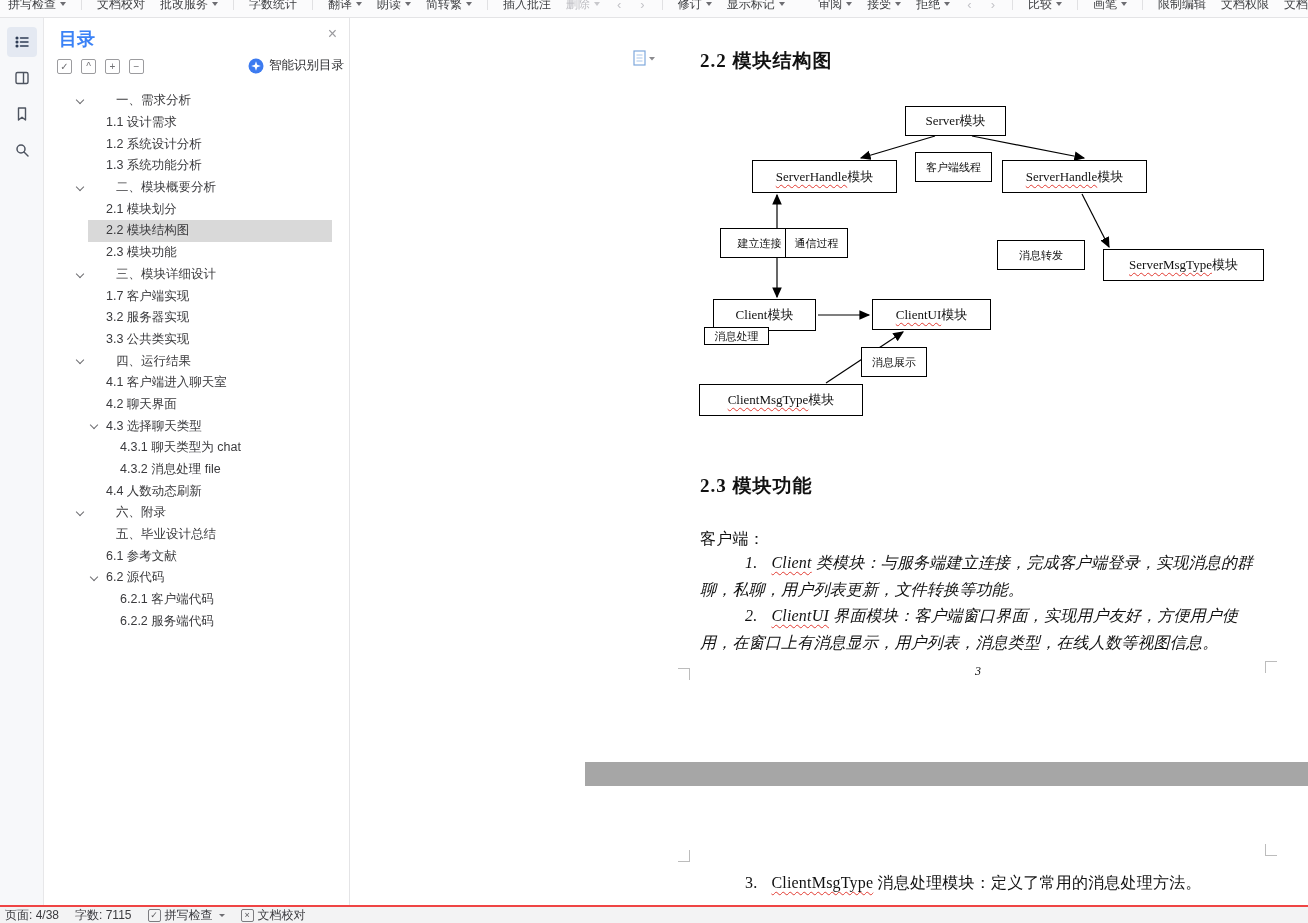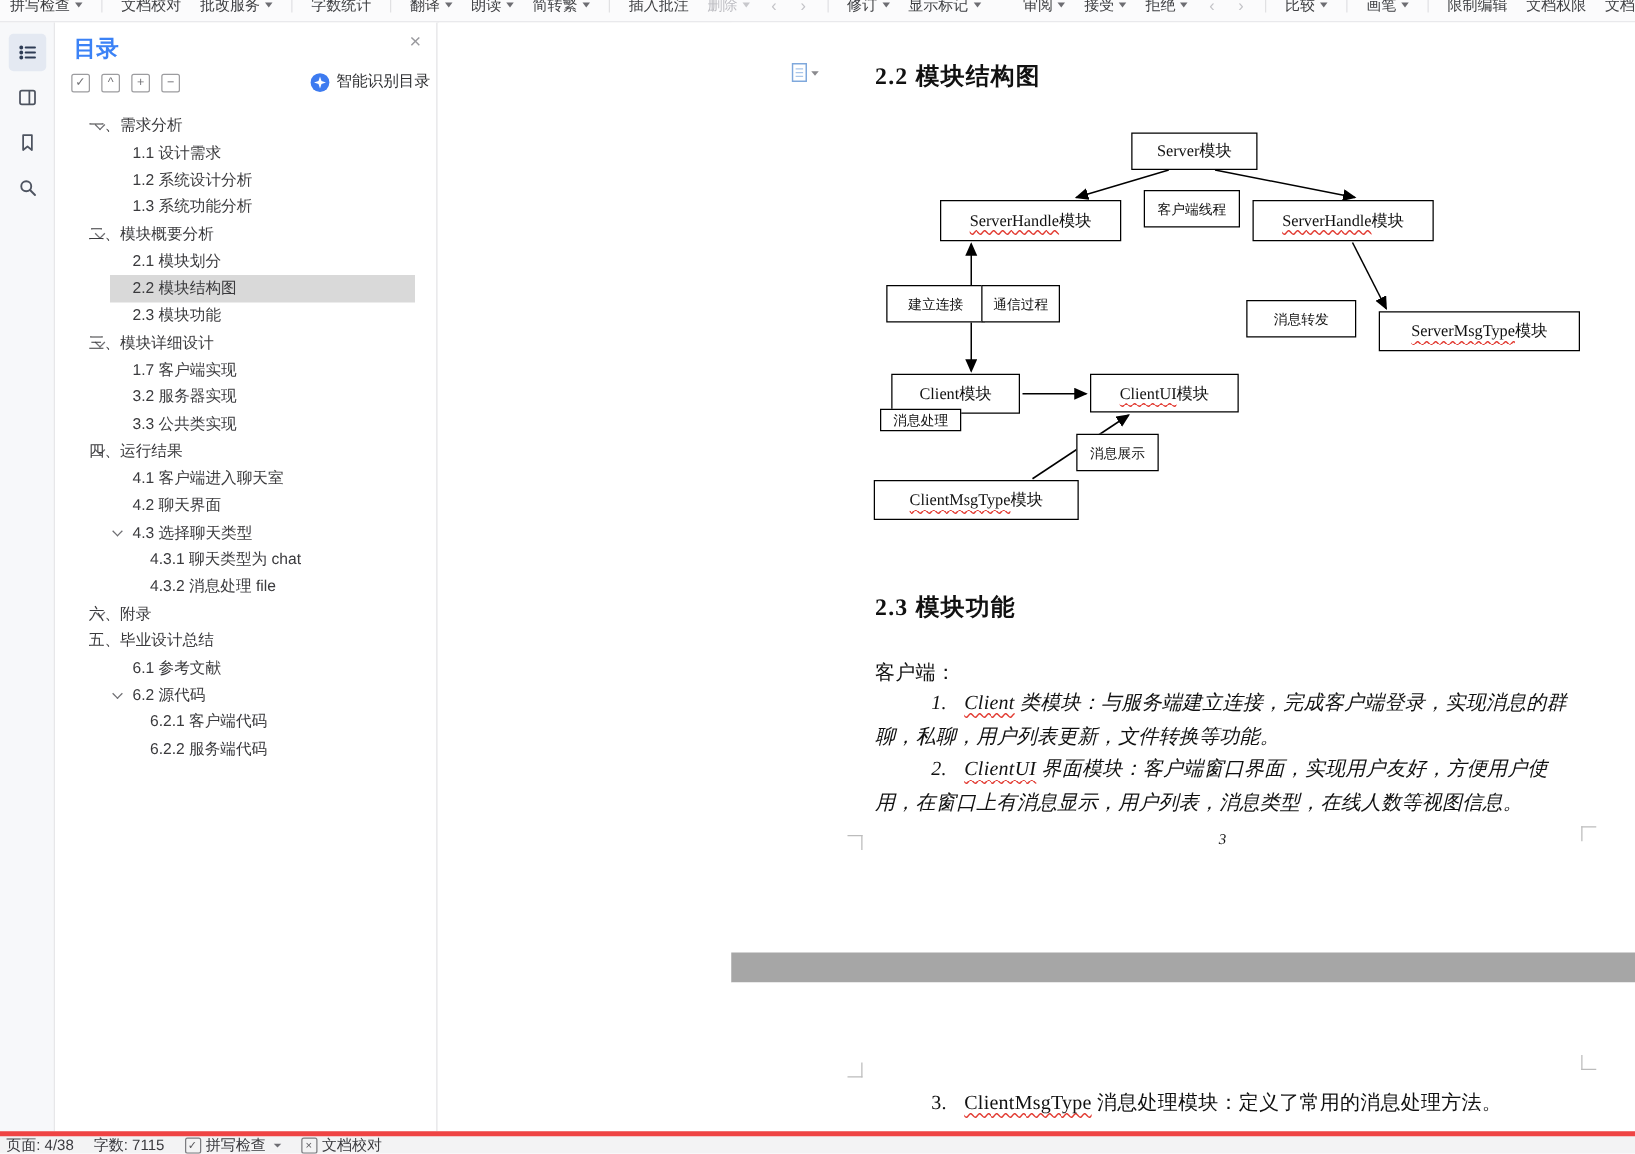--- a/index.html
+++ b/index.html
@@ -37,21 +37,21 @@
   .toc-close { position:absolute; right:12px; top:8px; font-size:16px; color:#9a9a9e; line-height:16px; cursor:default; }
   .toc-tools { position:absolute; left:13px; top:41px; display:flex; gap:9px; }
   .tool-box { width:15px; height:15px; border:1px solid #9c9c9f; border-radius:2px; color:#6f6f73;
               font-size:10px; line-height:13px; text-align:center; cursor:default; }
   .smart { position:absolute; right:5px; top:39px; display:flex; align-items:center; gap:5px;
            font-size:12.5px; color:#2f3033; cursor:default; }
   .toc-tree { position:absolute; left:0; right:8px; top:72px; bottom:0; overflow:hidden;
               font-size:12.5px; color:#3a3a3d; }
   .toc-row { position:relative; height:21.7px; display:flex; align-items:center; cursor:default; }
   .toc-row .lbl { position:relative; z-index:1; }
-  .toc-row.r0 .lbl { margin-left:27px; }
+  .toc-row.r0 .lbl { margin-left:72px; }
   .toc-row.r1 .lbl { margin-left:62px; }
   .toc-row.r2 .lbl { margin-left:76px; }
   .caret { position:absolute; top:7px; width:6px; height:6px;
            border-right:1.4px solid #6e6e72; border-bottom:1.4px solid #6e6e72;
            transform:rotate(45deg); z-index:1; }
   .toc-row.r0 .caret { left:33px; }
   .toc-row.r1 .caret { left:47px; }
   .toc-row.sel::before { content:""; position:absolute; left:44px; right:9px; top:0; bottom:0;
                          background:#d9d9d9; }
 
@@ -88,21 +88,21 @@
 
   
   #diagram { position:absolute; left:105px; top:77px; width:600px; height:345px; }
   #diagram svg.arrows { position:absolute; left:0; top:0; }
   .dbox { position:absolute; border:1px solid #000; background:#fff; display:flex;
           align-items:center; justify-content:center; white-space:nowrap; font-size:13px; }
   .dbox.small { font-size:11px; }
 
   
   #status { position:absolute; left:0; right:0; bottom:0; height:18px; background:#f3f3f4;
-            border-top:4px solid #ef4444; display:flex; align-items:center; gap:16px;
+            border-top:2px solid #ef4444; display:flex; align-items:center; gap:16px;
             padding:0 5px; font-size:12px; color:#3a3a3e; }
   .st-group { display:inline-flex; align-items:center; gap:4px; cursor:default; }
   .st-box { width:13px; height:13px; border:1px solid #7c7c80; border-radius:2px; font-size:9px;
             line-height:11px; text-align:center; color:#5a5a5e; }
   .st-dd { width:0; height:0; border-left:3px solid transparent; border-right:3px solid transparent;
            border-top:3.5px solid #6d6d72; margin-left:2px; }
 </style>
 </head>
 <body>
 
@@ -303,20 +303,23 @@
       </div>
     <div class="toc-row r1">
         <span class="caret"></span>
         <span class="lbl">4.3 选择聊天类型</span>
       </div>
     <div class="toc-row r2">
         <span class="lbl">4.3.1 聊天类型为 chat</span>
       </div>
     <div class="toc-row r2">
         <span class="lbl">4.3.2 消息处理 file</span>
+      </div>
+    <div class="toc-row r1">
+        <span class="lbl">4.4 人数动态刷新</span>
       </div>
     <div class="toc-row r0">
         <span class="caret"></span>
         <span class="lbl">六、附录</span>
       </div>
     <div class="toc-row r0">
         <span class="lbl">五、毕业设计总结</span>
       </div>
     <div class="toc-row r1">
         <span class="lbl">6.1 参考文献</span>
@@ -372,21 +375,21 @@
           <span>客户端线程</span>
         </div>
       <div class="dbox" style="left:62px;top:65px;width:145px;height:33px">
           <span class="wavy">ServerHandle</span>
           <span> 模块</span>
         </div>
       <div class="dbox" style="left:312px;top:65px;width:145px;height:33px">
           <span class="wavy">ServerHandle</span>
           <span> 模块</span>
         </div>
-      <div class="dbox small" style="left:19px;top:133px;width:79px;height:30px">
+      <div class="dbox small" style="left:30px;top:133px;width:79px;height:30px">
           <span>建立连接</span>
         </div>
       <div class="dbox small" style="left:95px;top:133px;width:63px;height:30px">
           <span>通信过程</span>
         </div>
       <div class="dbox small" style="left:307px;top:145px;width:88px;height:30px">
           <span>消息转发</span>
         </div>
       <div class="dbox" style="left:413px;top:154px;width:161px;height:32px">
           <span class="wavy">ServerMsgType</span>

